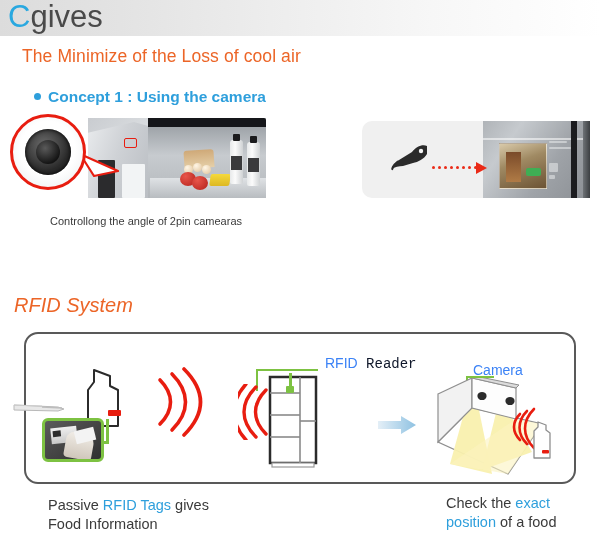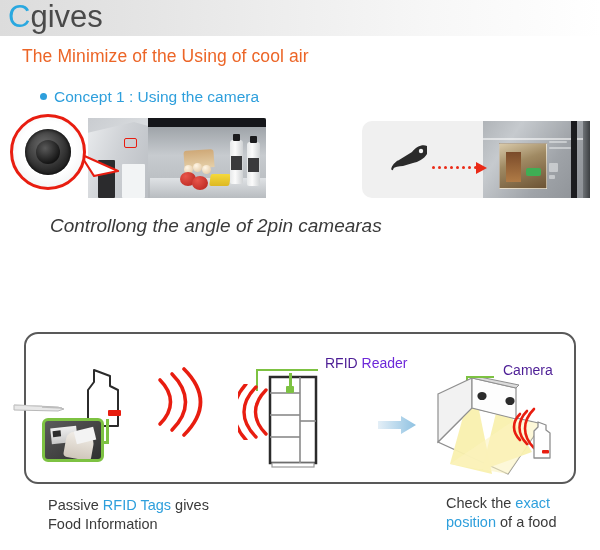--- a/index.html
+++ b/index.html
@@ -35,26 +35,26 @@
 
   
   .concept-head {
     position: absolute; font-size: 15.5px; color: #2e9fdc;
     white-space: nowrap;
   }
   .concept-head .dot {
     display: inline-block; width: 7px; height: 7px; border-radius: 50%;
     background: #2e9fdc; margin-right: 7px; vertical-align: 2px;
   }
-  #concept1-head { left: 40px; top: 88px; }
+  #concept1-head { left: 34px; top: 88px; font-weight: bold; }
   #concept2-head { left: 345px; top: 88px; }
 
   
   .caption {
-    position: absolute; font-size: 19px; color: #3a3a3a; white-space: nowrap; font-style: italic;
+    position: absolute; font-size: 11px; color: #3a3a3a; white-space: nowrap;
   }
   #concept1-caption { left: 50px; top: 215px; }
   #concept2-caption { left: 395px; top: 215px; }
 
   
   #fig1 { position: absolute; left: 88px; top: 118px; width: 178px; height: 80px; }
   .photo-fridge-open {
     position: absolute; left: 0; top: 0; width: 178px; height: 80px;
     background:
       
@@ -212,24 +212,24 @@
     font-size: 20px; font-style: italic; color: #ec6527; white-space: nowrap;
   }
   .rfid-box {
     position: absolute; left: 24px; top: 332px; width: 552px; height: 152px;
     border: 2.5px solid #595959; border-radius: 14px; box-sizing: border-box;
   }
   .label-line { position: absolute; background: #7dc242; }
   .diag-label {
     position: absolute; font-size: 14px; white-space: nowrap;
   }
-  .diag-label .hl { color: #4c1d95; }
-  .diag-label .plain { color: #6d28d9; }
+  .diag-label .hl { color: #3b82f6; }
+  .diag-label .plain { color: #0f172a; font-family: Liberation Mono, monospace; }
   #label-rfid-reader { left: 325px; top: 355px; }
-  #label-camera { left: 503px; top: 362px; }
+  #label-camera { left: 473px; top: 362px; }
 
   
   #carton-group { position: absolute; left: 80px; top: 368px; width: 60px; height: 70px; }
   .carton {
     position: absolute; left: 0; top: 0; width: 44px; height: 62px;
   }
   .carton-tag {
     position: absolute; left: 28px; top: 42px; width: 13px; height: 6px;
     background: #e81d10; border-radius: 1px;
   }
@@ -281,21 +281,21 @@
   #caption-right { left: 446px; top: 494px; }
 </style>
 </head>
 <body>
 
 <div class="page">
 
   <div class="header-band"></div>
   <div class="header-title"><span class="cap">C</span><span>gives</span></div>
 
-  <div class="subtitle">The Minimize  of  the Using of cool air</div>
+  <div class="subtitle">The Minimize  of  the Loss of cool air</div>
 
   <div class="concept-head" id="concept1-head">
     <span class="dot"></span><span>Concept 1 : Using the camera</span>
   </div>
 
   <div id="fig1">
     <div class="photo-fridge-open">
       <div class="pf-left"></div>
       <div class="pf-left-dark"></div>
       <div class="pf-left-white"></div>
@@ -352,20 +352,21 @@
       <div class="c2-dot" style="left:12px"></div>
         <div class="c2-dot" style="left:18px"></div>
       <div class="c2-dot" style="left:24px"></div>
         <div class="c2-dot" style="left:30px"></div>
       <div class="c2-dot" style="left:36px"></div>
         <div class="c2-dot" style="left:42px"></div>
       <div class="c2-arrowhead"></div>
     </div>
   </div>
 
+  <div class="rfid-title">RFID System</div>
   <div class="rfid-box"></div>
 
   <div class="label-line" style="left:256px; top:369px; width:62px; height:2px;"></div>
   <div class="label-line" style="left:256px; top:369px; width:2px; height:22px;"></div>
   <div class="diag-label" id="label-rfid-reader"><span class="hl">RFID</span><span class="plain"> Reader</span></div>
 
   <div class="label-line" style="left:466px; top:376px; width:28px; height:2px;"></div>
   <div class="label-line" style="left:466px; top:376px; width:2px; height:28px;"></div>
   <div class="diag-label" id="label-camera"><span class="hl">Camera</span></div>
 

